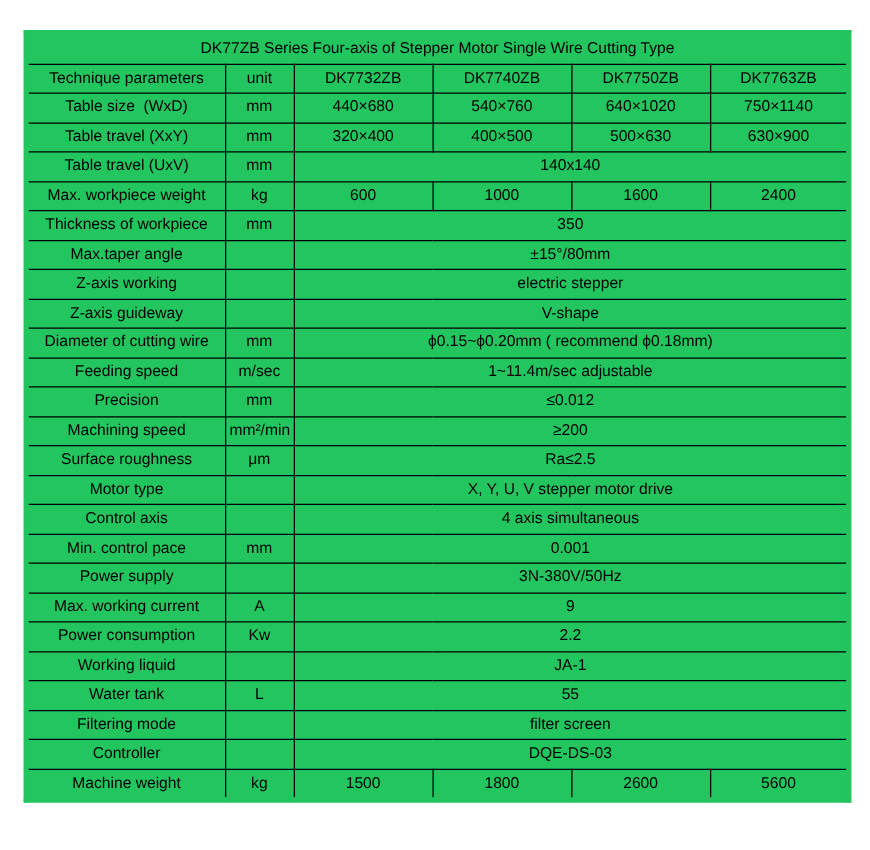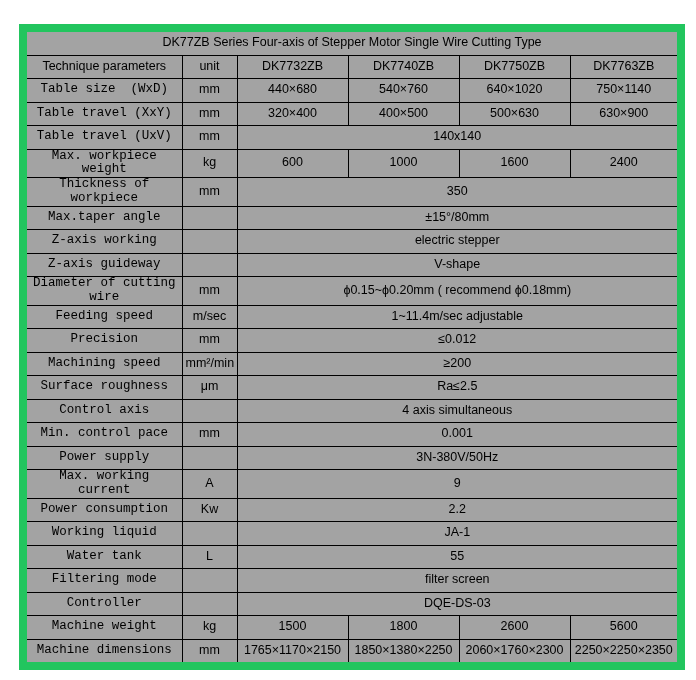--- a/index.html
+++ b/index.html
@@ -13,22 +13,22 @@
   }
   .wrap {
     position: absolute;
     left: 19px;
     top: 24px;
   }
   table.spec {
     border-collapse: collapse;
     table-layout: fixed;
     width: 658px;
-    border: 8px solid #22c55e;
-    background: #a3a3a3;
+    border: 4px solid #22c55e;
+    background: #22c55e;
   }
   table.spec td, table.spec th {
     border: 1px solid #000000;
     height: 22.5px;
     padding: 0 3px;
     font-size: 12.5px;
     line-height: 1.1;
     text-align: center;
     vertical-align: middle;
     overflow: hidden;
@@ -39,21 +39,20 @@
     font-weight: bold;
   }
   th.head {
     font-size: 13px;
     font-weight: bold;
   }
   td.param {
     text-align: right;
     padding-right: 5px;
     white-space: pre-wrap;
-    font-family: Liberation Mono, monospace;
   }
 </style>
 </head>
 <body>
 
 <div class="wrap">
   <table class="spec">
     <colgroup>
       <col style="width:159px">
       <col style="width:55px">
@@ -143,20 +142,25 @@
         <td class="param">Machining speed</td>
         <td>mm²/min</td>
         <td colspan="4">≥200</td>
       </tr>
       <tr>
         <td class="param">Surface roughness</td>
         <td>μm</td>
         <td colspan="4">Ra≤2.5</td>
       </tr>
       <tr>
+        <td class="param">Motor type</td>
+        <td></td>
+        <td colspan="4">X, Y, U, V stepper motor drive</td>
+      </tr>
+      <tr>
         <td class="param">Control axis</td>
         <td></td>
         <td colspan="4">4 axis simultaneous</td>
       </tr>
       <tr>
         <td class="param">Min. control pace</td>
         <td>mm</td>
         <td colspan="4">0.001</td>
       </tr>
       <tr>
@@ -195,23 +199,15 @@
         <td colspan="4">DQE-DS-03</td>
       </tr>
       <tr>
         <td class="param">Machine weight</td>
         <td>kg</td>
         <td>1500</td>
         <td>1800</td>
         <td>2600</td>
         <td>5600</td>
       </tr>
-      <tr>
-        <td class="param">Machine dimensions</td>
-        <td>mm</td>
-        <td>1765×1170×2150</td>
-        <td>1850×1380×2250</td>
-        <td>2060×1760×2300</td>
-        <td>2250×2250×2350</td>
-      </tr>
     </tbody>
   </table>
 </div>
 
 </body></html>

